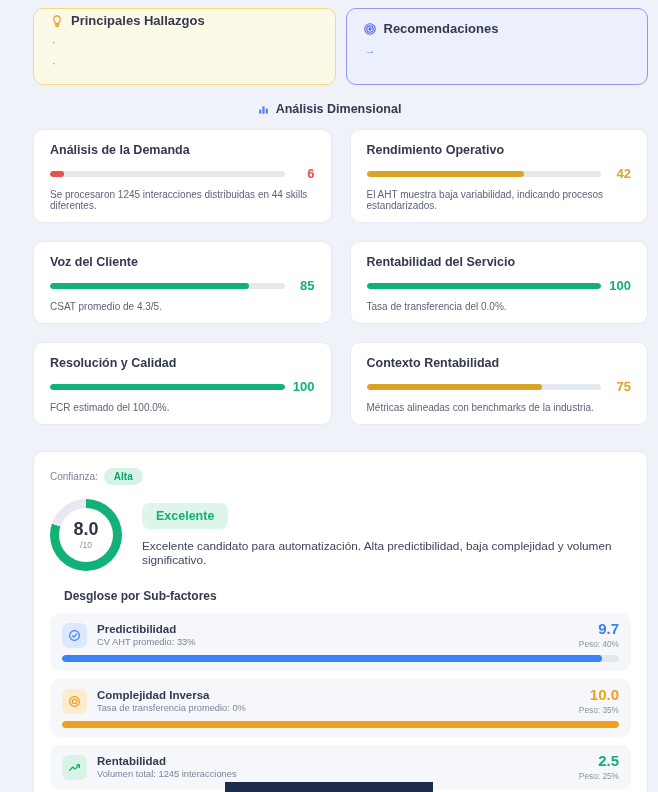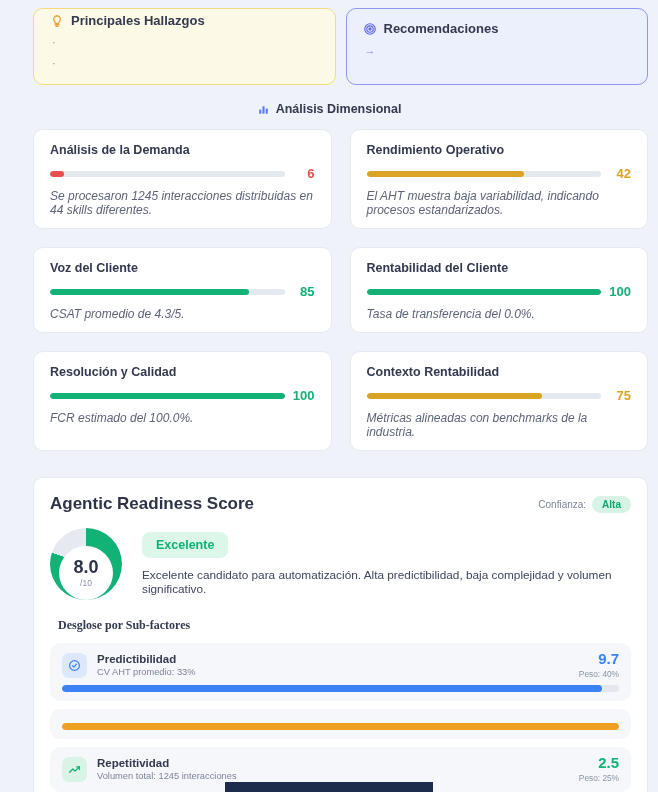--- a/index.html
+++ b/index.html
@@ -34,40 +34,40 @@
     margin:17px 0 13px -23px; font-size:12.5px; font-weight:700; color:#33394f; }
 
   
   .dim-grid { display:grid; grid-template-columns:1fr 1fr; gap:18px 18px; }
   .card.dim { padding:13px 16px 11px; min-height:72px; }
   .card.dim h4 { font-size:12.5px; font-weight:700; color:#33394f; }
   .bar-row { display:flex; align-items:center; gap:8px; margin:9px 0 8px; }
   .track { flex:1; height:6px; background:#e4e9f0; border-radius:4px; overflow:hidden; }
   .fill { height:100%; border-radius:4px; }
   .score { font-size:13px; font-weight:700; min-width:22px; text-align:right; }
-  .desc { font-size:12px; color:#5d6478;font-style:italic; }
+  .desc { font-size:10px; color:#5d6478; }
 
   
   .card.big { margin:26px 0 0; padding:16px 16px 12px; }
   .big-head { display:flex; align-items:center; justify-content:space-between; }
   .big-head h2 { font-size:17px; font-weight:700; color:#2e3448; }
   .conf { display:flex; align-items:center; gap:6px; }
   .conf-label { font-size:10px; color:#7d8498; }
   .pill { font-size:10px; font-weight:700; color:#0ea56e; background:#d7f3e6; padding:3px 10px; border-radius:999px; }
 
   .gauge-row { display:flex; align-items:center; gap:20px; margin:14px 0 2px; }
-  .ring { width:72px; height:72px; border-radius:50%; display:flex; align-items:flex-end; justify-content:center; flex:0 0 72px; }
+  .ring { width:72px; height:72px; border-radius:50%; display:flex; align-items:center; justify-content:center; flex:0 0 72px; }
   .ring-inner { width:54px; height:54px; border-radius:50%; background:#fff; display:flex; flex-direction:column; align-items:center; justify-content:center; }
   .ring-score { font-size:18px; font-weight:800; color:#2e3448; line-height:1; }
   .ring-max { font-size:8.5px; color:#8a92a6; margin-top:2px; }
   .gauge-right { flex:1; }
   .badge { display:inline-block; font-size:12.5px; font-weight:700; color:#12b176; background:#dcf7ea; padding:6px 14px; border-radius:8px; }
   .big-desc { font-size:11.8px; color:#3f465e; margin-top:10px; }
 
-  .sub-title { font-size:12px; font-weight:700; color:#33394f; margin:18px 8px 10px;font-family:Liberation Serif, serif; }
+  .sub-title { font-size:12px; font-weight:700; color:#33394f; margin:18px 14px 10px; }
   .sub-row { background:#f5f7fb; border-radius:10px; padding:8px 12px 9px; margin-bottom:8px; }
   .sub-top { display:flex; align-items:center; gap:10px; }
   .sub-icon { width:25px; height:25px; border-radius:7px; display:flex; align-items:center; justify-content:center; flex:0 0 25px; }
   .sub-icon.blue-bg   { background:#dce8fb; color:#3b82f6; }
   .sub-icon.orange-bg { background:#fdeccd; color:#f09a18; }
   .sub-icon.green-bg  { background:#d9f3e6; color:#12b176; }
   .sub-texts { flex:1; }
   .sub-name { font-size:11.5px; font-weight:700; color:#33394f; }
   .sub-detail { font-size:9.3px; color:#7d8498; margin-top:2px; }
   .sub-valblock { text-align:right; }
@@ -153,21 +153,21 @@
       <div class="bar-row">
         <div class="track">
             <div class="fill" style="width: 85%; background: rgb(18, 177, 118);"></div>
           </div>
         <span class="score" style="color: rgb(18, 177, 118);">85</span>
       </div>
       <p class="desc">CSAT promedio de 4.3/5.</p>
     </section>
 
     <section class="card dim">
-      <h4>Rentabilidad del Cliente</h4>
+      <h4>Rentabilidad del Servicio</h4>
       <div class="bar-row">
         <div class="track">
             <div class="fill" style="width: 100%; background: rgb(18, 177, 118);"></div>
           </div>
         <span class="score" style="color: rgb(18, 177, 118);">100</span>
       </div>
       <p class="desc">Tasa de transferencia del 0.0%.</p>
     </section>
 
     <section class="card dim">
@@ -188,21 +188,20 @@
             <div class="fill" style="width: 75%; background: rgb(217, 163, 38);"></div>
           </div>
         <span class="score" style="color: rgb(217, 163, 38);">75</span>
       </div>
       <p class="desc">Métricas alineadas con benchmarks de la industria.</p>
     </section>
   </div>
 
   <section class="card big">
     <div class="big-head">
-      <h2>Agentic Readiness Score</h2>
       <div class="conf">
         <span class="conf-label">Confianza:</span>
         <span class="pill">Alta</span>
       </div>
     </div>
 
     <div class="gauge-row">
       <div class="ring" style="background: conic-gradient(rgb(18, 177, 118) 0deg, rgb(18, 177, 118) 288deg, rgb(230, 233, 239) 288deg, rgb(230, 233, 239) 360deg);">
         <div class="ring-inner">
           <span class="ring-score">8.0</span>
@@ -233,35 +232,51 @@
           <div class="sub-value" style="color: rgb(59, 130, 246);">9.7</div>
           <div class="sub-weight">Peso: 40%</div>
         </div>
       </div>
       <div class="sub-bar">
           <div class="fill" style="width: 97%; background: rgb(59, 130, 246);"></div>
         </div>
     </div>
 
     <div class="sub-row">
+      <div class="sub-top">
+        <span class="sub-icon orange-bg">
+          <svg width="13" height="13" viewBox="0 0 24 24" fill="none" stroke="currentColor" stroke-width="2.2">
+              <circle cx="12" cy="12" r="9"></circle>
+              <circle cx="12" cy="12" r="4"></circle>
+            </svg>
+        </span>
+        <div class="sub-texts">
+          <div class="sub-name">Complejidad Inversa</div>
+          <div class="sub-detail">Tasa de transferencia promedio: 0%</div>
+        </div>
+        <div class="sub-valblock">
+          <div class="sub-value" style="color: rgb(240, 160, 32);">10.0</div>
+          <div class="sub-weight">Peso: 35%</div>
+        </div>
+      </div>
       <div class="sub-bar">
           <div class="fill" style="width: 100%; background: rgb(240, 160, 32);"></div>
         </div>
     </div>
 
     <div class="sub-row">
       <div class="sub-top">
         <span class="sub-icon green-bg">
           <svg width="13" height="13" viewBox="0 0 24 24" fill="none" stroke="currentColor" stroke-width="2.4" stroke-linecap="round" stroke-linejoin="round">
               <path d="M3 17l6-6 4 4 8-8"></path>
               <path d="M16 7h5v5"></path>
             </svg>
         </span>
         <div class="sub-texts">
-          <div class="sub-name">Repetitividad</div>
+          <div class="sub-name">Rentabilidad</div>
           <div class="sub-detail">Volumen total: 1245 interacciones</div>
         </div>
         <div class="sub-valblock">
           <div class="sub-value" style="color: rgb(18, 177, 118);">2.5</div>
           <div class="sub-weight">Peso: 25%</div>
         </div>
       </div>
 
     </div>
 

